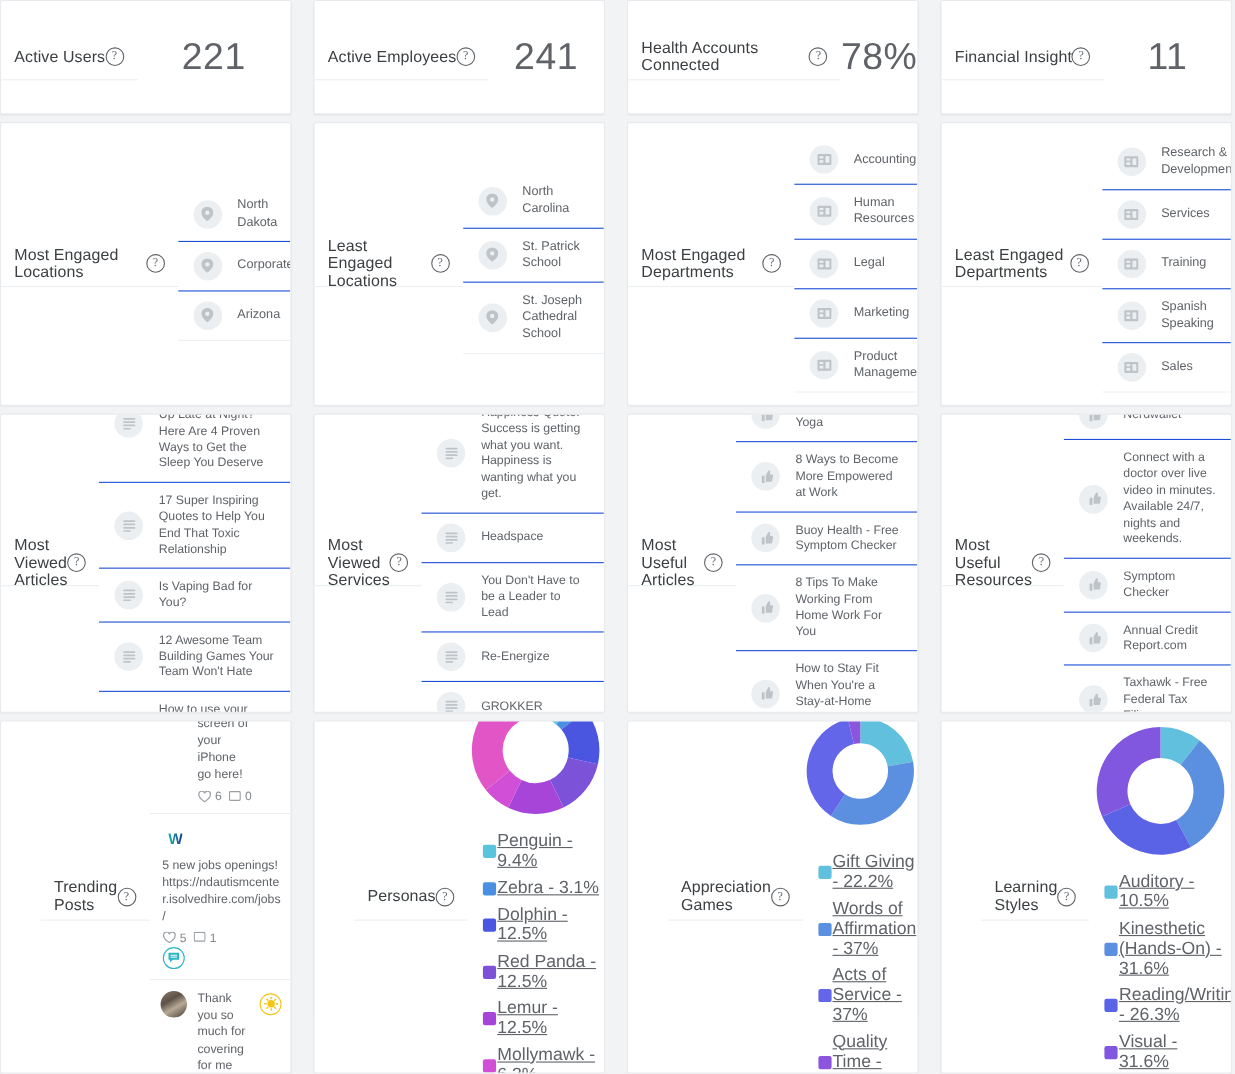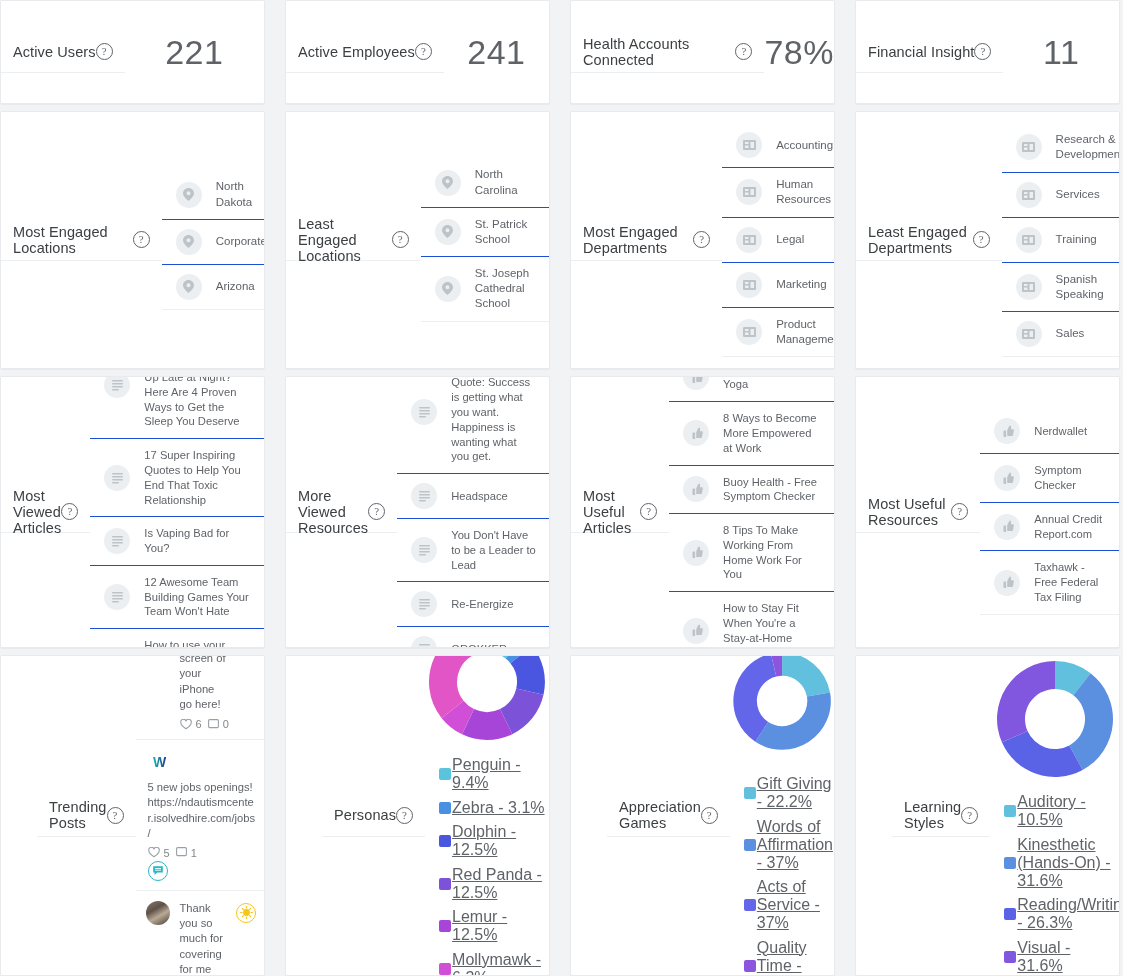--- a/index.html
+++ b/index.html
@@ -440,21 +440,21 @@
               <rect x="1" y="7" width="11" height="1.6" rx=".8" fill="#9aa0a6"></rect>
               <rect x="1" y="10" width="7" height="1.4" rx=".7" fill="#9aa0a6"></rect>
             </svg>
           </span>
           <span class="row-text wide">How to use your personality type to get ahead at work</span>
         </div>
       </div>
     </div>
     <div class="card">
       <div class="card-head">
-        <span class="card-title">More Viewed Resources</span>
+        <span class="card-title">Most Viewed Services</span>
         <span class="help-icon">?</span>
       </div>
       <div class="card-body">
         <div class="list-row">
           <span class="row-ico">
             <svg width="13" height="12" viewBox="0 0 13 12">
               <rect x="1" y="1" width="11" height="1.6" rx=".8" fill="#9aa0a6"></rect>
               <rect x="1" y="4" width="11" height="1.6" rx=".8" fill="#9aa0a6"></rect>
               <rect x="1" y="7" width="11" height="1.6" rx=".8" fill="#9aa0a6"></rect>
               <rect x="1" y="10" width="7" height="1.4" rx=".7" fill="#9aa0a6"></rect>
@@ -562,20 +562,28 @@
         <span class="help-icon">?</span>
       </div>
       <div class="card-body">
         <div class="list-row">
           <span class="row-ico">
             <svg width="13" height="13" viewBox="0 0 13 13">
               <path fill="#9aa0a6" d="M3.2 5.4h1.9V12H3.2a.7.7 0 01-.7-.7V6.1c0-.4.3-.7.7-.7zM6.2 5.2l2-4a1 1 0 011.9.5v2.6h1.8c.6 0 1 .5.9 1.1l-.8 4.8c-.1.5-.5.8-1 .8H6.2V5.2z"></path>
             </svg>
           </span>
           <span class="row-text wide">Nerdwallet</span>
+        </div>
+        <div class="list-row">
+          <span class="row-ico">
+            <svg width="13" height="13" viewBox="0 0 13 13">
+              <path fill="#9aa0a6" d="M3.2 5.4h1.9V12H3.2a.7.7 0 01-.7-.7V6.1c0-.4.3-.7.7-.7zM6.2 5.2l2-4a1 1 0 011.9.5v2.6h1.8c.6 0 1 .5.9 1.1l-.8 4.8c-.1.5-.5.8-1 .8H6.2V5.2z"></path>
+            </svg>
+          </span>
+          <span class="row-text wide">Connect with a doctor over live video in minutes. Available 24/7, nights and weekends.</span>
         </div>
         <div class="list-row">
           <span class="row-ico">
             <svg width="13" height="13" viewBox="0 0 13 13">
               <path fill="#9aa0a6" d="M3.2 5.4h1.9V12H3.2a.7.7 0 01-.7-.7V6.1c0-.4.3-.7.7-.7zM6.2 5.2l2-4a1 1 0 011.9.5v2.6h1.8c.6 0 1 .5.9 1.1l-.8 4.8c-.1.5-.5.8-1 .8H6.2V5.2z"></path>
             </svg>
           </span>
           <span class="row-text wide">Symptom Checker</span>
         </div>
         <div class="list-row">

